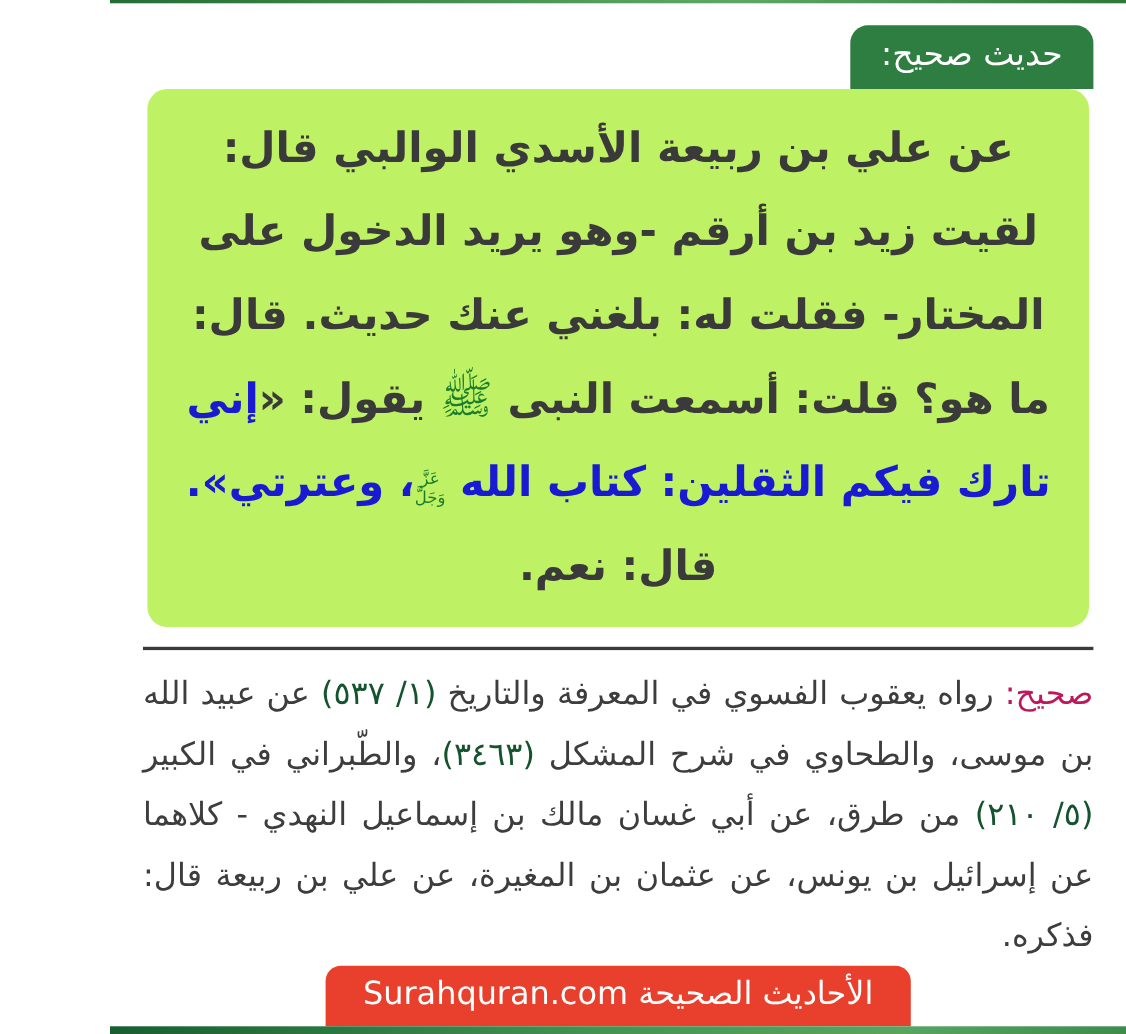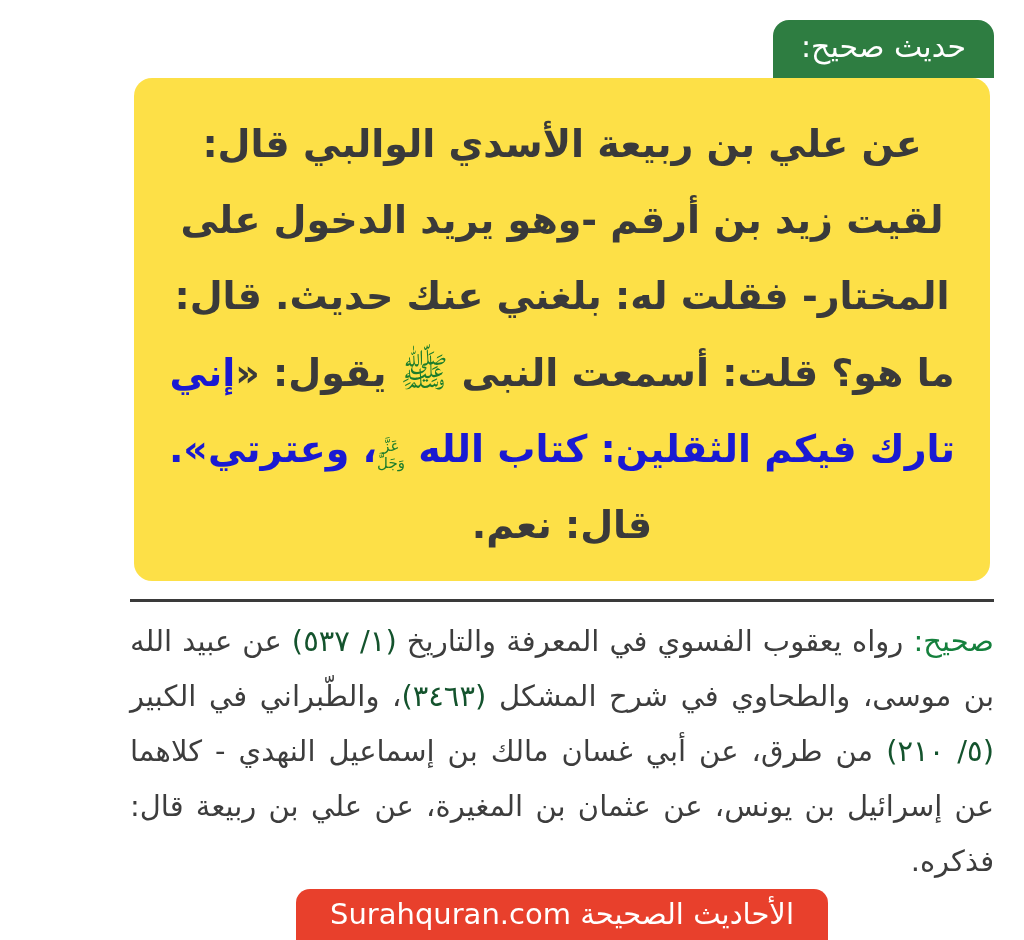--- a/index.html
+++ b/index.html
@@ -28,23 +28,23 @@
     color:#ffffff;
     font-size:30px;
     line-height:1.0;
     padding:12px 28px 16px 28px;
     border-radius:16px 16px 0 0;
     min-width:200px;
     text-align:center;
   }
   .hadith-box {
     margin:0 34px;
-    background:#fde047;
+    background:#bef264;
     border-radius:18px;
-    padding:28px 22px 18px 22px;
+    padding:15px 22px 18px 22px;
     text-align:center;
     direction:rtl;
     font-weight:bold;
     font-size:38px;
     line-height:76px;
     color:#3a3a3a;
   }
   .s-dark { color:#3a3a3a; }
   .s-blue { color:#1a1ad2; }
   .s-saw {
@@ -68,21 +68,21 @@
     margin:18px 30px 0 30px;
   }
   .takhrij {
     margin:12px 30px 0 30px;
     direction:rtl;
     text-align:justify;
     font-size:29px;
     line-height:55px;
     color:#3d3d3d;
   }
-  .t-red { color:#15803d; }
+  .t-red { color:#be185d; }
   .t-green { color:#14532d; }
   .spacer { flex:1; }
   .footer-row {
     display:flex; justify-content:center;
   }
   .site-badge {
     background:#e8402c;
     color:#ffffff;
     font-size:29px;
     line-height:1.0;

